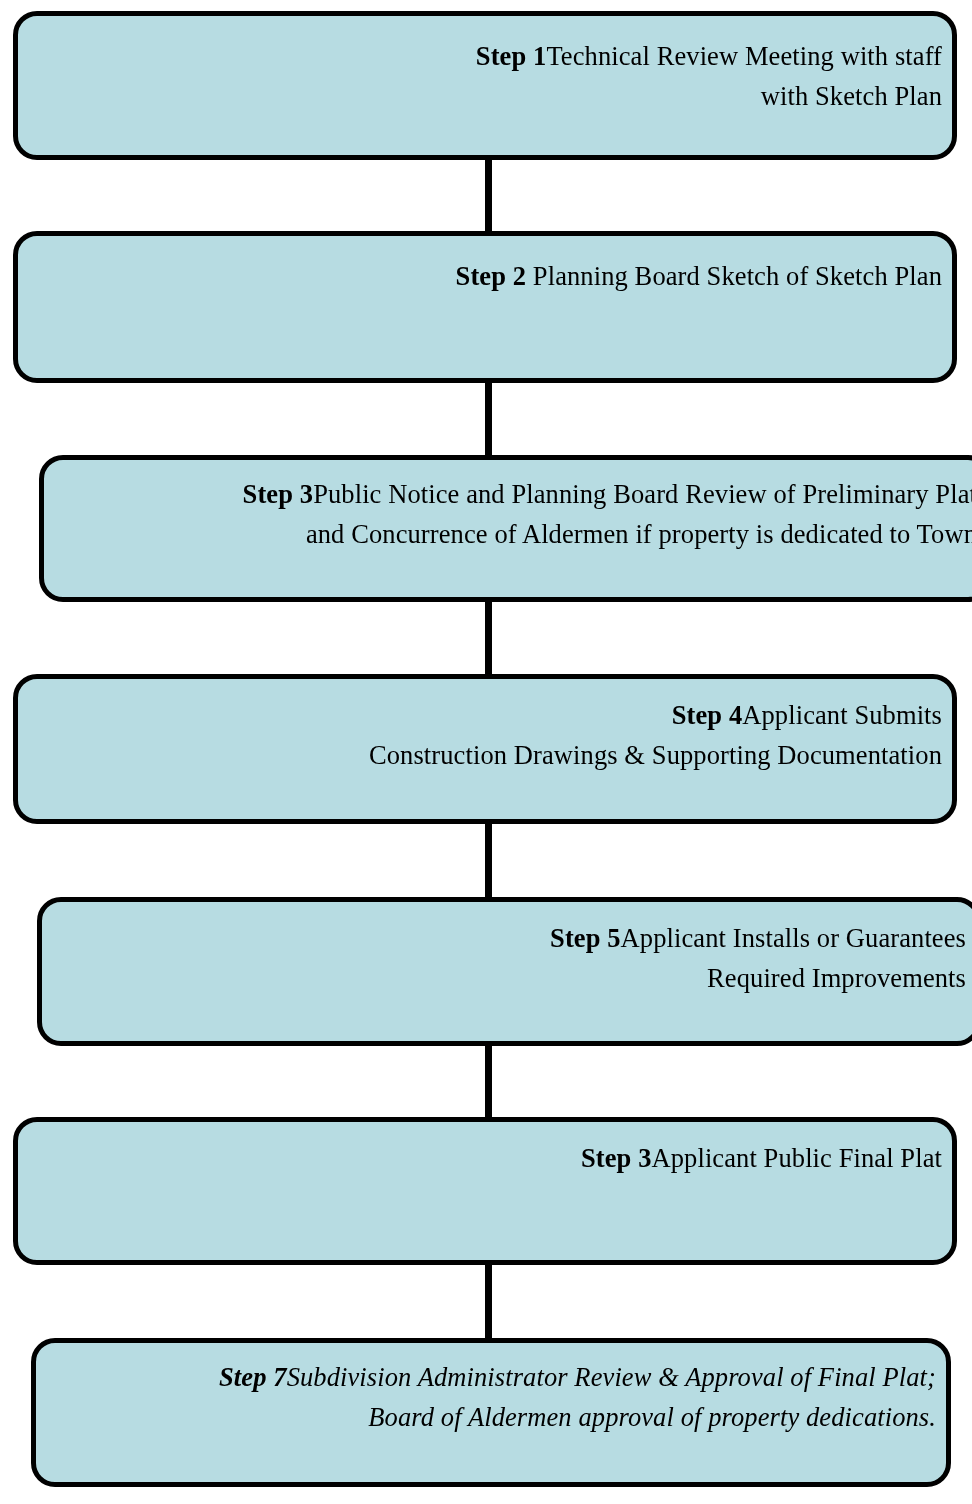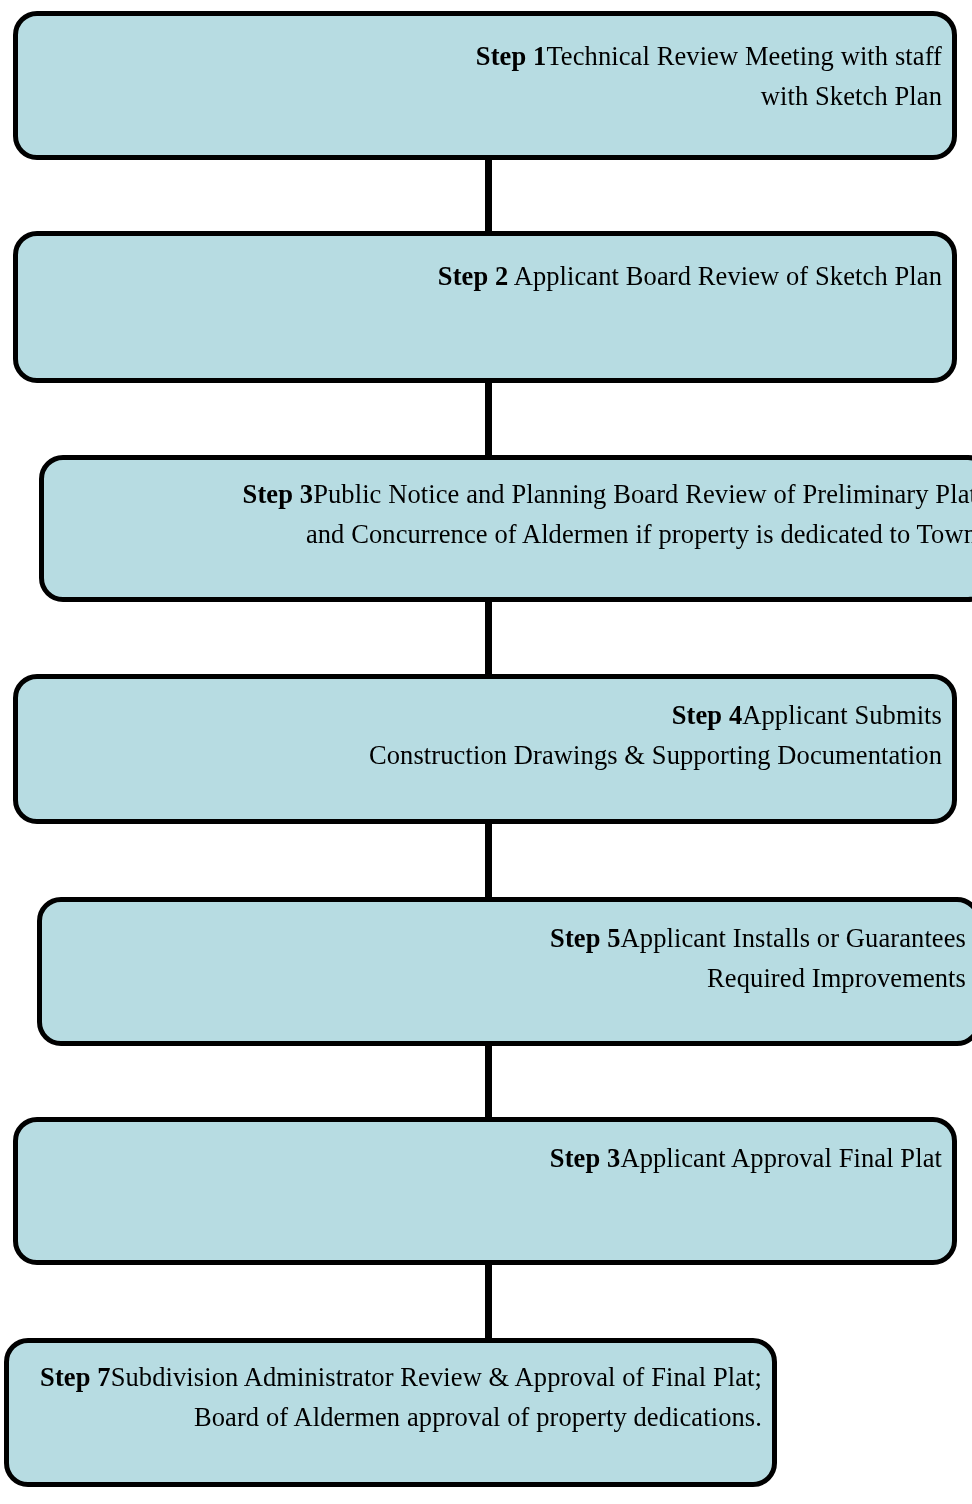--- a/index.html
+++ b/index.html
@@ -66,40 +66,40 @@
   <div class="connector" style="top:1044px; height:75px;"></div>
 
   <div class="connector" style="top:1263px; height:77px;"></div>
 
   <div class="flow-step" style="left:13px; top:11px; width:944px; height:149px;">
     <div class="step-text" style="top:20px;"><span class="step-label">Step 1</span><span>Technical Review Meeting with staff
 with Sketch Plan</span></div>
   </div>
 
   <div class="flow-step" style="left:13px; top:231px; width:944px; height:152px;">
-    <div class="step-text" style="top:20px;"><span class="step-label">Step 2</span><span> Applicant Board Review of Sketch Plan</span></div>
+    <div class="step-text" style="top:20px;"><span class="step-label">Step 2</span><span> Planning Board Sketch of Sketch Plan</span></div>
   </div>
 
   <div class="flow-step" style="left:13px; top:455px; width:953px; height:147px;margin-left:26px;">
     <div class="step-text" style="top:14px;"><span class="step-label">Step 3</span><span>Public Notice and Planning Board Review of Preliminary Plat
 and Concurrence of Aldermen if property is dedicated to Town</span></div>
   </div>
 
   <div class="flow-step" style="left:13px; top:674px; width:944px; height:150px;padding-left:8px;">
     <div class="step-text" style="top:16px;"><span class="step-label">Step 4</span><span>Applicant Submits
 Construction Drawings &amp; Supporting Documentation</span></div>
   </div>
 
   <div class="flow-step" style="left:13px; top:897px; width:944px; height:149px;margin-left:24px;">
     <div class="step-text" style="top:16px;"><span class="step-label">Step 5</span><span>Applicant Installs or Guarantees
 Required Improvements</span></div>
   </div>
 
   <div class="flow-step" style="left:13px; top:1117px; width:944px; height:148px;">
-    <div class="step-text" style="top:16px;"><span class="step-label">Step 3</span><span>Applicant Approval Final Plat</span></div>
+    <div class="step-text" style="top:16px;"><span class="step-label">Step 3</span><span>Applicant Public Final Plat</span></div>
   </div>
 
-  <div class="flow-step" style="left:4px; top:1338px; width:773px; height:149px;">
+  <div class="flow-step" style="left:31px; top:1338px; width:920px; height:149px;font-style:italic;">
     <div class="step-text" style="top:14px;"><span class="step-label">Step 7</span><span>Subdivision Administrator Review &amp; Approval of Final Plat;
 Board of Aldermen approval of property dedications.</span></div>
   </div>
 
 </div>
 
 </body></html>

